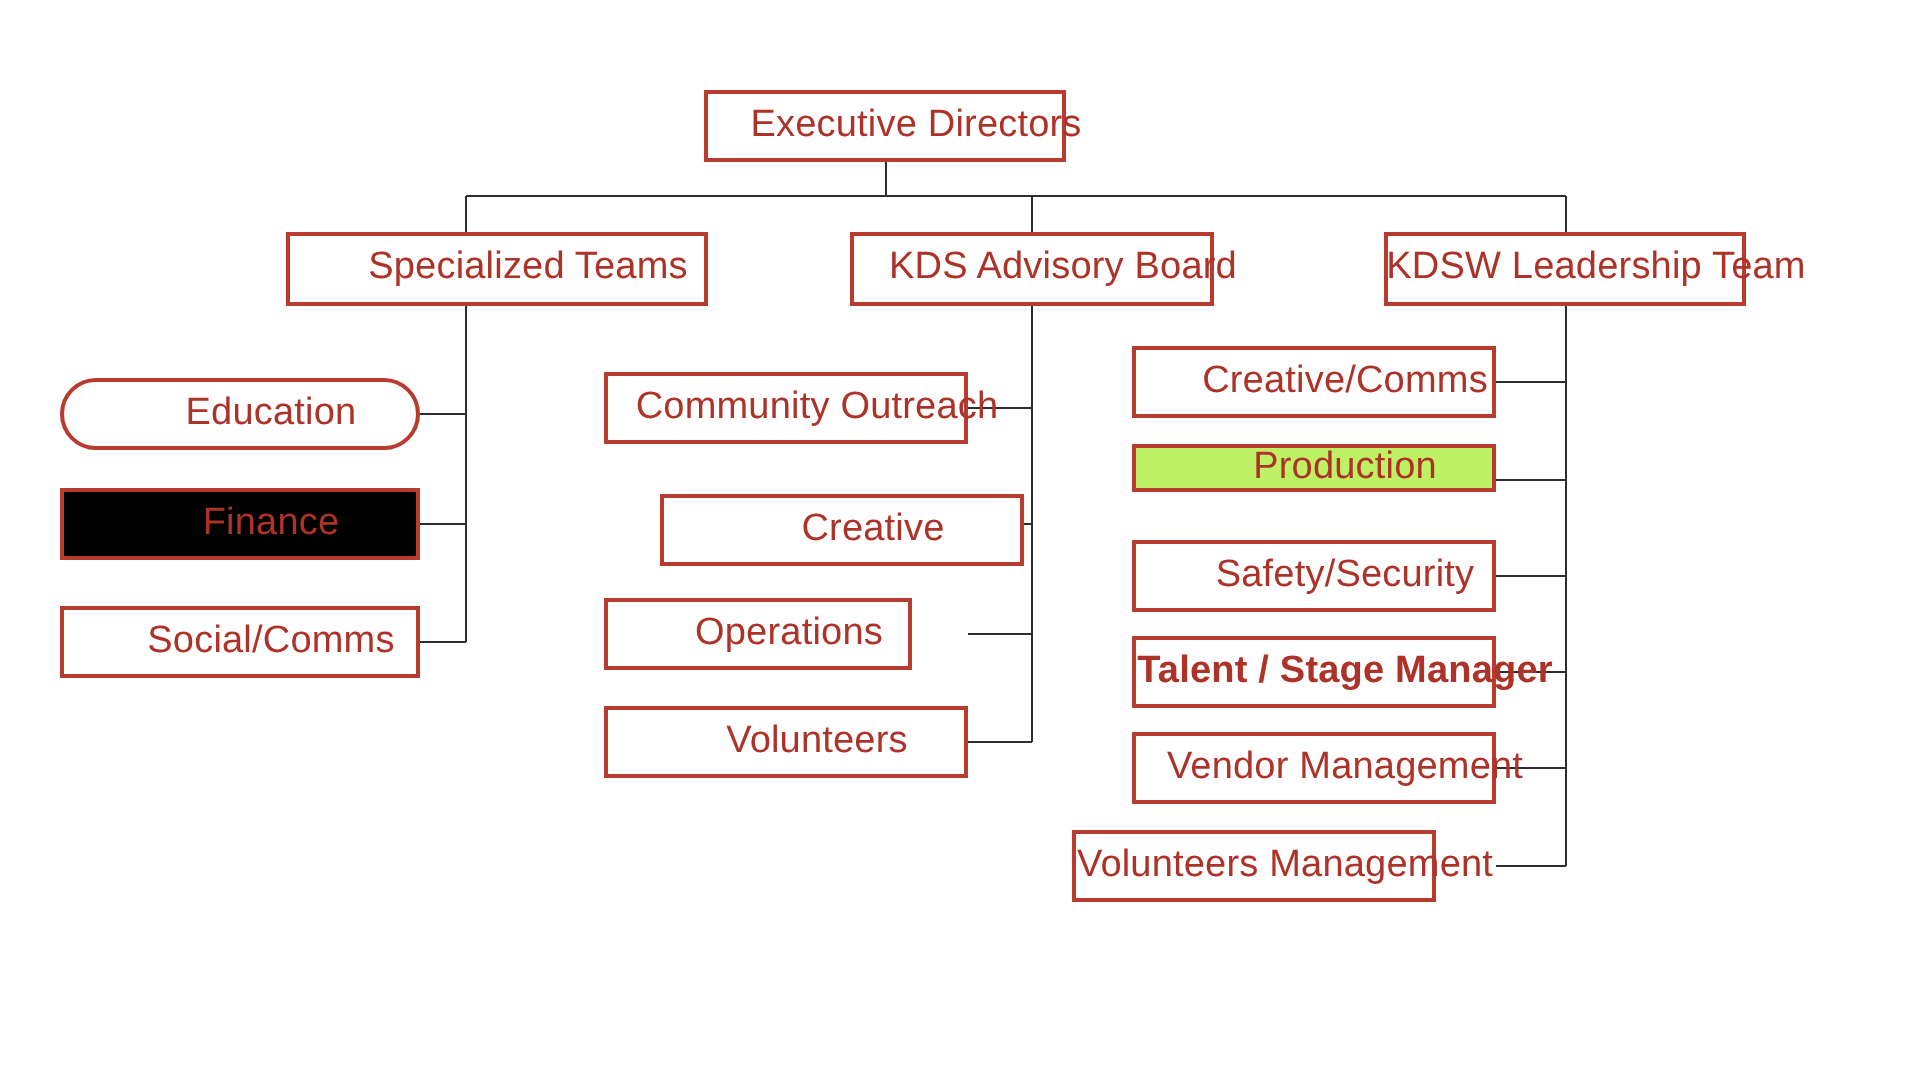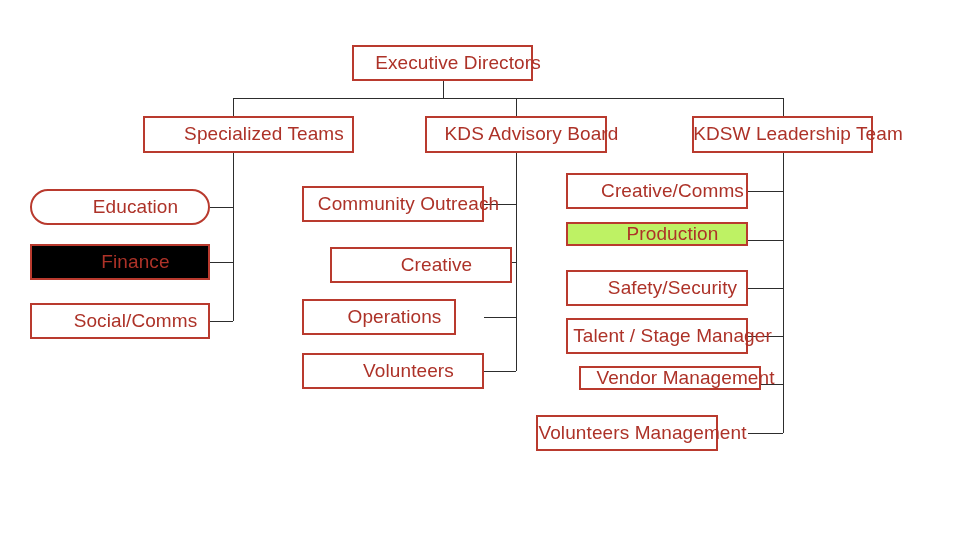--- a/index.html
+++ b/index.html
@@ -106,23 +106,23 @@
   </div>
       <div class="node" style="left: 566px; top: 173px; width: 182px; height: 36px; background: rgb(255, 255, 255);">
     <span class="node-label">Creative/Comms</span>
   </div>
       <div class="node" style="left: 566px; top: 222px; width: 182px; height: 24px; background: #bef264;">
     <span class="node-label">Production</span>
   </div>
       <div class="node" style="left: 566px; top: 270px; width: 182px; height: 36px; background: rgb(255, 255, 255);">
     <span class="node-label">Safety/Security</span>
   </div>
-      <div class="node" style="left: 566px; top: 318px; width: 182px; height: 36px; background: rgb(255, 255, 255);">
+      <div class="node" style="left: 566px; top: 318px; width: 182px; height: 36px; background: rgb(255, 255, 255); font-weight: bold;">
     <span class="node-label">Talent / Stage Manager</span>
   </div>
-      <div class="node" style="left: 566px; top: 366px; width: 182px; height: 24px; background: rgb(255, 255, 255); margin-left: 13px;">
+      <div class="node" style="left: 566px; top: 366px; width: 182px; height: 36px; background: rgb(255, 255, 255);">
     <span class="node-label">Vendor Management</span>
   </div>
       <div class="node" style="left: 536px; top: 415px; width: 182px; height: 36px; background: rgb(255, 255, 255);">
     <span class="node-label">Volunteers Management</span>
   </div>
     </div>
 </div>
 
 </body></html>

